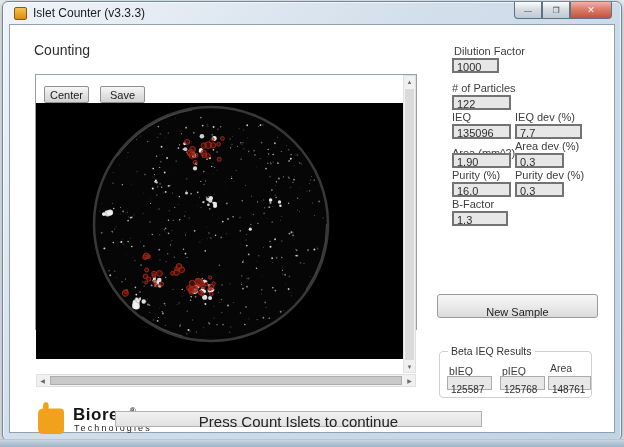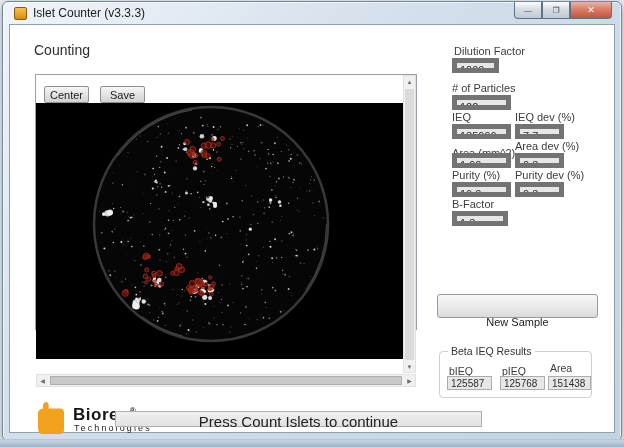--- a/index.html
+++ b/index.html
@@ -50,35 +50,35 @@
   .vthumb { position:absolute; left:1px; top:13px; width:9px; height:271px; background:#dadada; }
   .hscroll { position:absolute; left:0; top:299px; width:380px; height:13px;
     background:#f2f2f2; border:1px solid #e0e0e0; }
   .hthumb { position:absolute; left:13px; top:1px; width:352px; height:9px;
     background:#c9c9c9; border:1px solid #adadad; }
   .sarrow { position:absolute; width:11px; height:11px; font-size:6px; color:#6c6c6c;
     display:flex; align-items:center; justify-content:center; background:#f0f0f0; }
 
   
   .flabel { position:absolute; font-size:11px; color:#3c3c3c; white-space:nowrap; }
-  .fval { position:absolute; height:15px; background:#e7e7e7; border:5px solid #737373;
+  .fval { position:absolute; height:15px; background:#e7e7e7; border:2px solid #737373;
     font-size:11px; color:#2e2e2e; padding:1px 0 0 3px; white-space:nowrap; overflow:hidden; }
 
   .big-btn { position:absolute; left:427px; top:269px; width:161px; height:24px;
     background:linear-gradient(#f7f7f7,#ebebeb 48%,#dadada);
     border:1px solid #9a9a9a; border-radius:3px;
-    font-size:11px; color:#222; text-align:center; padding-top:21px; cursor:default; }
+    font-size:11px; color:#222; text-align:center; padding-top:11px; cursor:default; }
 
   .groupbox { position:absolute; left:429px; top:326px; width:153px; height:47px;
     border:1px solid #cfcfcf; border-radius:4px; }
   .group-title { position:absolute; left:8px; top:-7px; background:#fff;
     padding:0 3px; font-size:10.5px; color:#333; }
   .gb-label { position:absolute; font-size:10.5px; color:#3c3c3c; }
   .gb-val { position:absolute; height:14px; background:#e7e7e7; border:1px solid #acacac;
-    font-size:10px; color:#2e2e2e; padding:1px 0 0 3px; }
+    font-size:10px; color:#2e2e2e; padding:7px 0 0 3px; }
 
   
   .logo { position:absolute; left:20px; top:374px; width:200px; height:38px; }
   .logo svg { position:absolute; left:0; top:0; }
   .brand { position:absolute; left:43px; top:6px; font-size:17px; font-weight:bold;
     color:#161616; letter-spacing:.5px; }
   .brand sup { font-size:8px; }
   .brand-sub { position:absolute; left:44px; top:24px; font-size:9px; color:#1d1d1d;
     letter-spacing:2.1px; }
 
@@ -687,21 +687,21 @@
 
     <div class="flabel" style="left:444px; top:20px;">Dilution Factor</div>
     <div class="fval" style="left:442px; top:33px; width:47px;">1000</div>
 
     <div class="flabel" style="left:442px; top:57px;"># of Particles</div>
     <div class="fval" style="left:442px; top:70px; width:59px;">122</div>
 
     <div class="flabel" style="left:442px; top:86px;">IEQ</div>
     <div class="fval" style="left:442px; top:99px; width:59px;">135096</div>
     <div class="flabel" style="left:505px; top:86px;">IEQ dev (%)</div>
-    <div class="fval" style="left:505px; top:99px; width:49px;">7.7</div>
+    <div class="fval" style="left:505px; top:99px; width:67px;">7.7</div>
 
     <div class="flabel" style="left:442px; top:115px;margin-top:7px;">Area (mm^2)</div>
     <div class="fval" style="left:442px; top:128px; width:59px;">1.90</div>
     <div class="flabel" style="left:505px; top:115px;">Area dev (%)</div>
     <div class="fval" style="left:505px; top:128px; width:49px;">0.3</div>
 
     <div class="flabel" style="left:442px; top:144px;">Purity (%)</div>
     <div class="fval" style="left:442px; top:157px; width:59px;">16.0</div>
     <div class="flabel" style="left:505px; top:144px;">Purity dev (%)</div>
     <div class="fval" style="left:505px; top:157px; width:49px;">0.3</div>
@@ -711,21 +711,21 @@
 
     <div class="big-btn">New Sample</div>
 
     <div class="groupbox">
       <div class="group-title">Beta IEQ Results</div>
       <div class="gb-label" style="left:9px; top:13px;">bIEQ</div>
       <div class="gb-val" style="left:7px; top:24px; width:45px;">125587</div>
       <div class="gb-label" style="left:62px; top:13px;">pIEQ</div>
       <div class="gb-val" style="left:60px; top:24px; width:45px;">125768</div>
       <div class="gb-label" style="left:110px; top:10px;">Area IEQ</div>
-      <div class="gb-val" style="left:108px; top:24px; width:43px;">151438</div>
+      <div class="gb-val" style="left:108px; top:24px; width:43px;">148761</div>
     </div>
 
     <div class="logo">
       <svg width="40" height="38" viewBox="0 0 40 38" xmlns="http://www.w3.org/2000/svg">
         <path d="M8 15 Q8 11 11 10 L13 9.5 Q12.5 3 16 3 Q19.5 3 18.5 9.5 L30 9.5 Q34 9.5 34 13.5 L34 31 Q34 35 30 35 L13 35 Q8 35 8 29 Z" fill="#F2A11C"></path>
       </svg>
       <div class="brand"><span>Biorep</span><sup>®</sup></div>
       <div class="brand-sub">Technologies</div>
     </div>
 

